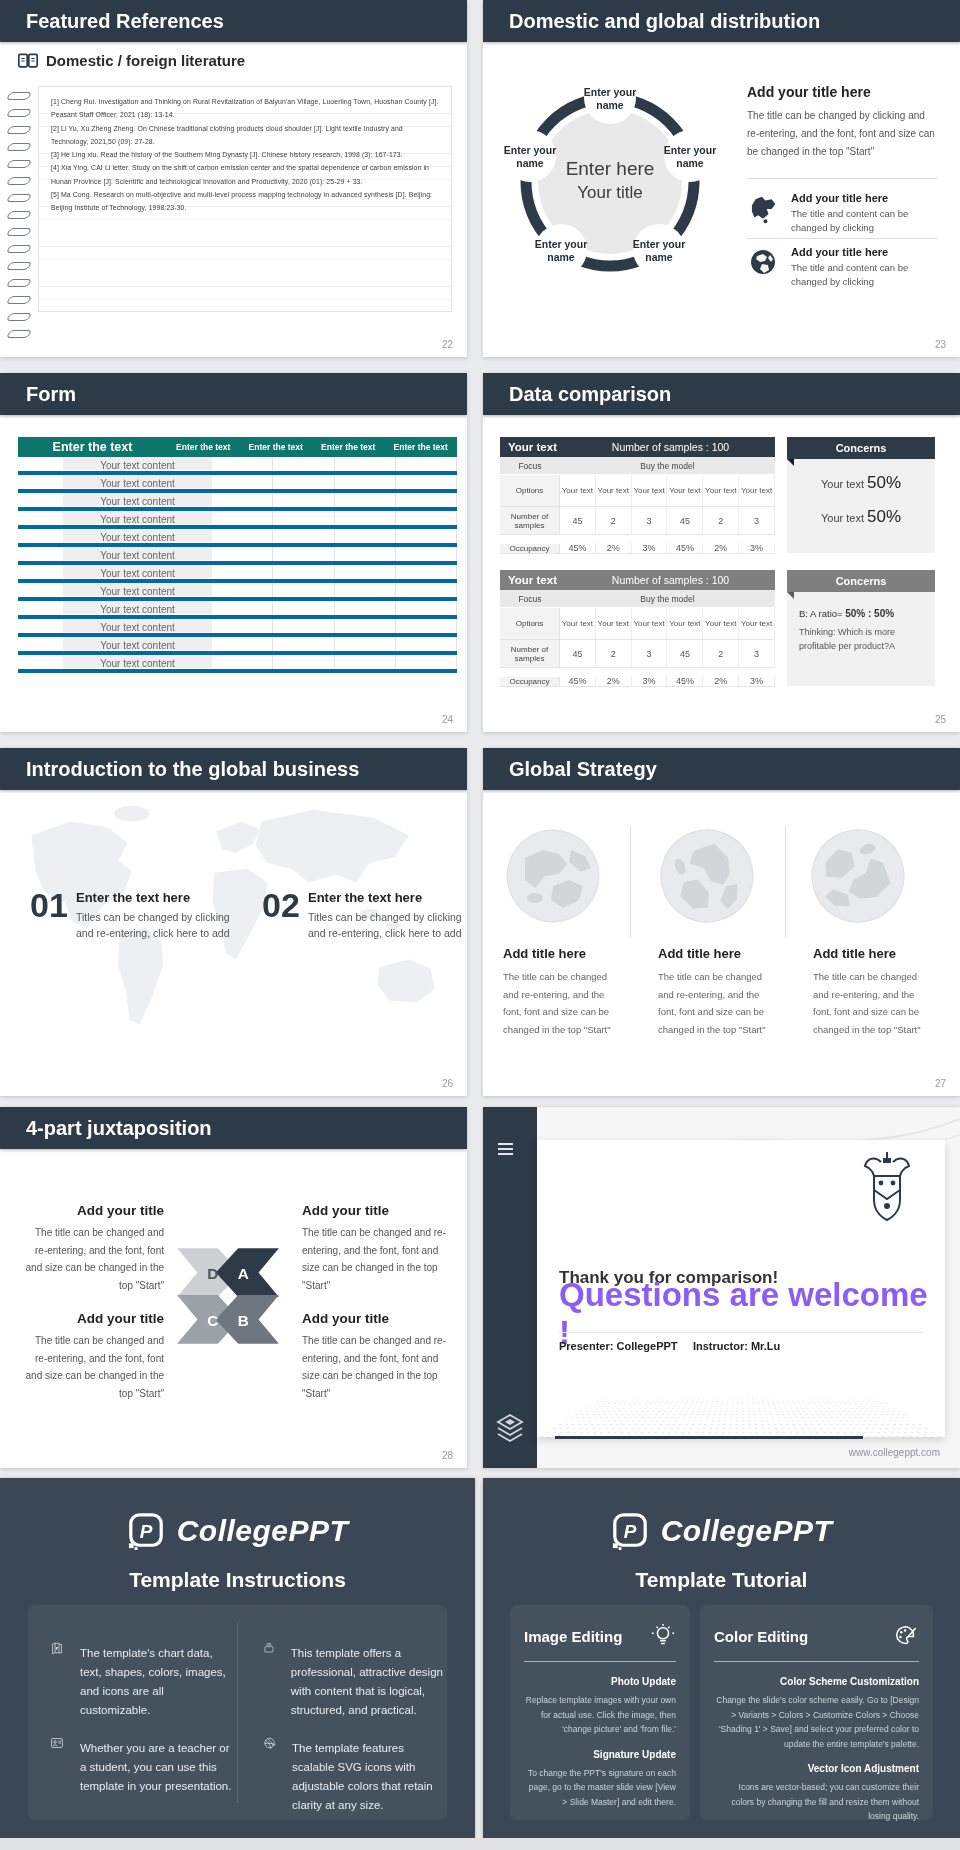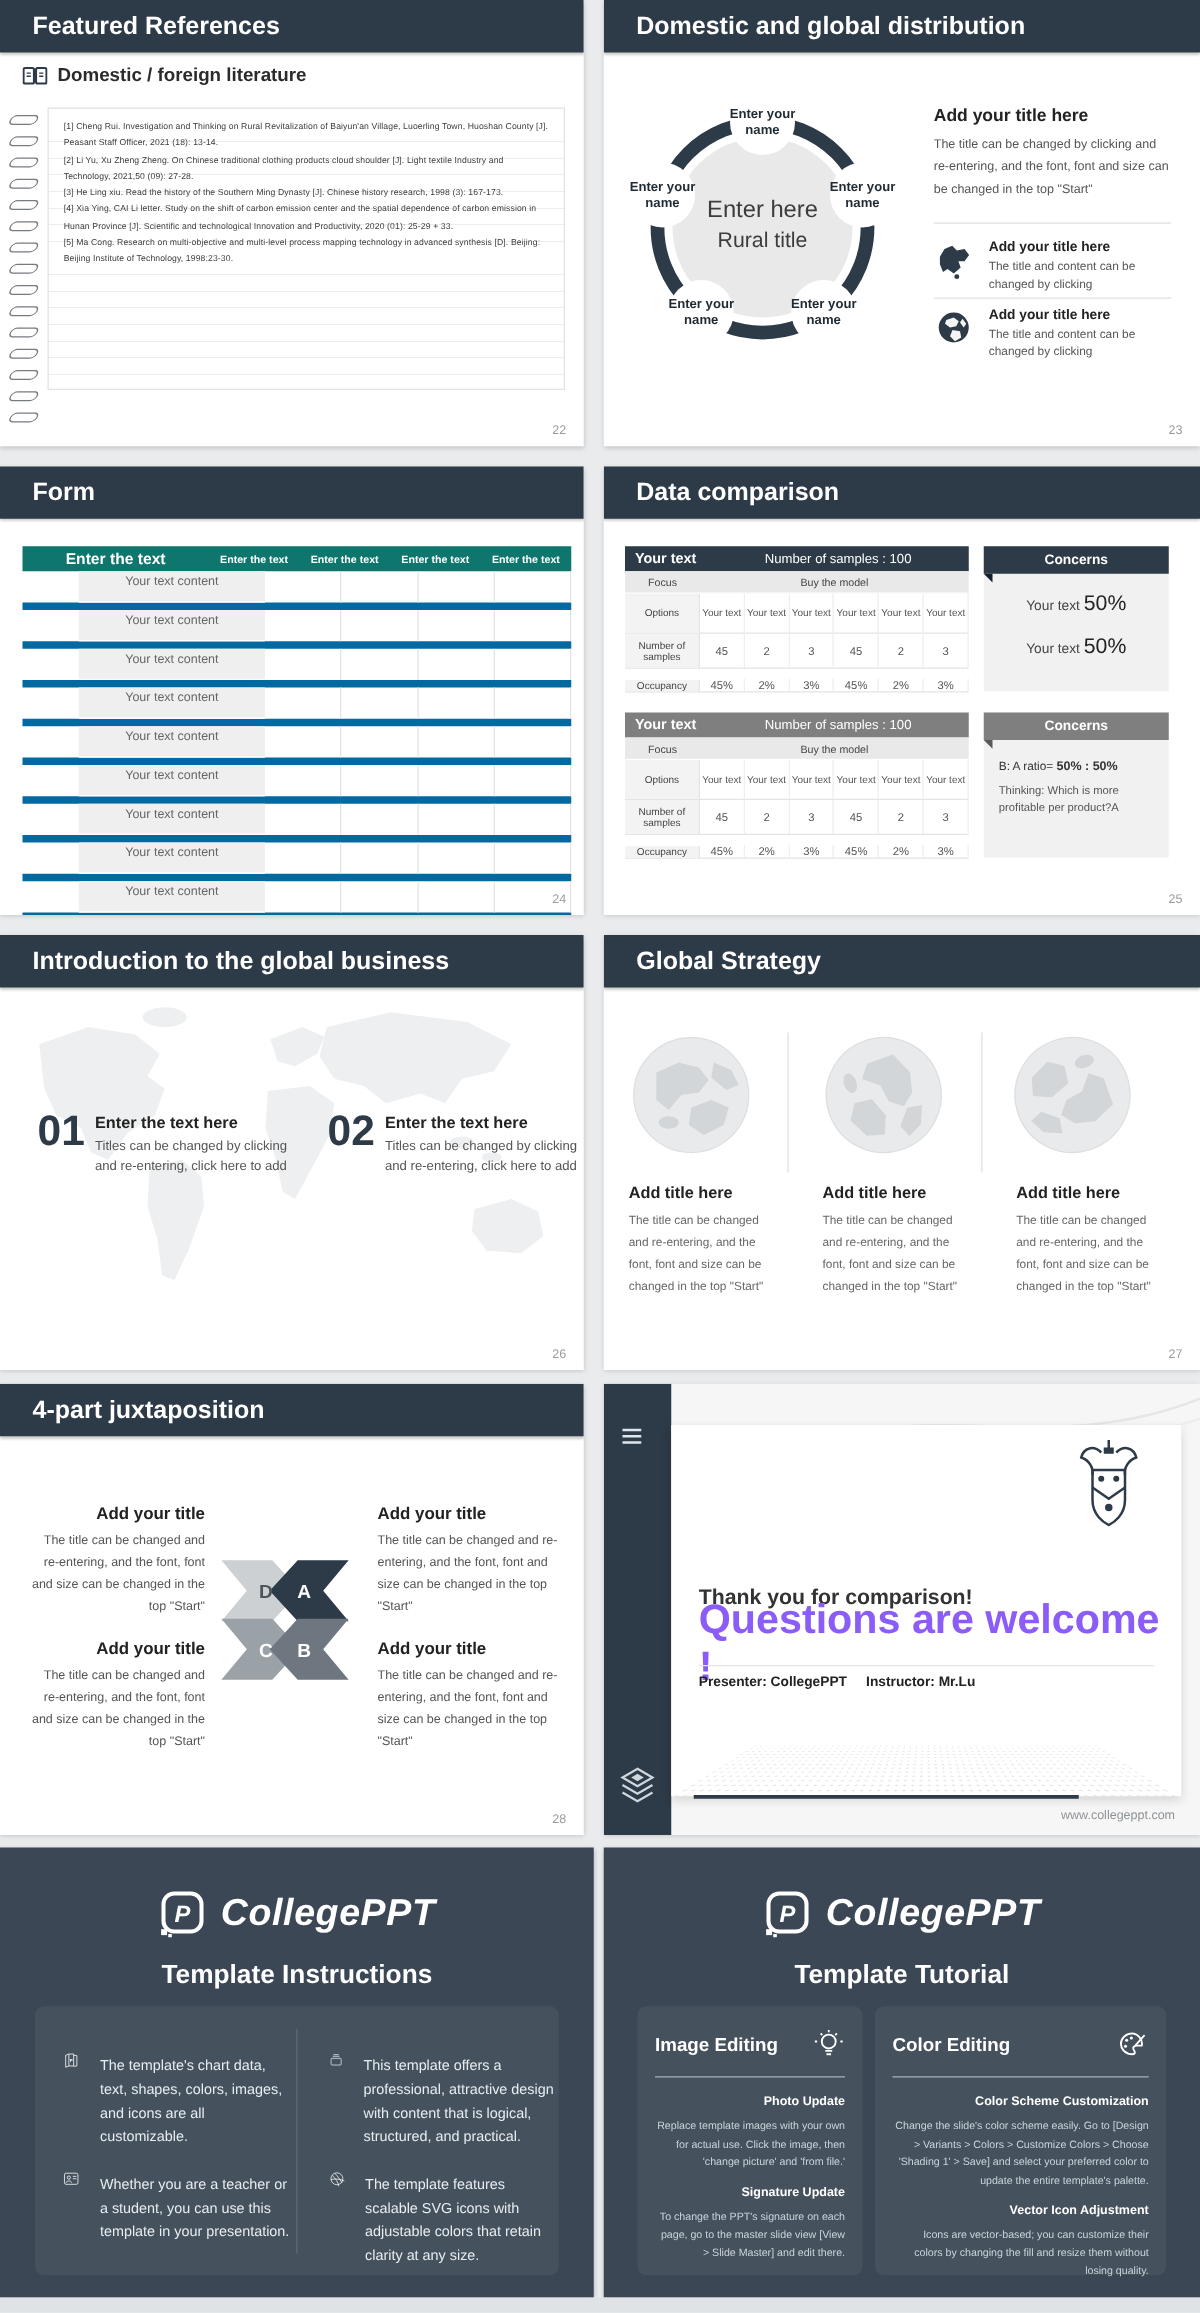--- a/index.html
+++ b/index.html
@@ -31,21 +31,21 @@
   .dist-b{font-size:10px;color:#555;line-height:18px;margin-top:7px;}
   .dist-item-h{font-size:11px;font-weight:bold;color:#222;}
   .dist-item-b{font-size:9.5px;color:#555;line-height:14px;margin-top:3px;}
   .hline{position:absolute;height:1px;background:#e0e0e0;}
 
   
   .ftable{position:absolute;left:18px;top:64px;width:439px;font-size:10px;}
   .fhead{display:flex;background:#0f766e;color:#fff;height:20px;align-items:center;}
   .fhead .c0{width:149px;text-align:center;font-size:12.5px;font-weight:bold;}
   .fhead .c{flex:1;text-align:center;font-size:8.5px;font-weight:bold;}
-  .frow{display:flex;height:31px;box-sizing:border-box;border-bottom:6px solid #0369a1;padding-left:45px;}
+  .frow{display:flex;height:18px;box-sizing:border-box;border-bottom:4px solid #0369a1;padding-left:45px;}
   .frow .c0{width:149px;background:#efefef;border-bottom:1px solid #fff;color:#666;
             text-align:center;line-height:17.7px;font-size:10px;box-sizing:border-box;}
   .frow .c{flex:1;border-right:1px solid #e3e3e3;box-sizing:border-box;}
   .frow .c:first-of-type{border-left:1px solid #e3e3e3;}
 
   
   .dct{position:absolute;left:17px;width:275px;font-size:8px;color:#444;}
   .dct .head{display:flex;height:20px;color:#fff;align-items:center;}
   .dct .head .l{width:66px;padding-left:8px;font-weight:bold;font-size:11.5px;box-sizing:border-box;}
   .dct .head .r{flex:1;text-align:center;font-size:10.5px;}
@@ -190,21 +190,21 @@
       <circle cx="68" cy="188" r="26" fill="#fff"></circle>
       <circle cx="37" cy="94" r="26" fill="#fff"></circle>
     </svg>
     <div class="wheel-label" style="left:127px;top:98px">Enter your name</div>
     <div class="wheel-label" style="left:47px;top:156px">Enter your name</div>
     <div class="wheel-label" style="left:207px;top:156px">Enter your name</div>
     <div class="wheel-label" style="left:78px;top:250px">Enter your name</div>
     <div class="wheel-label" style="left:176px;top:250px">Enter your name</div>
     <div class="wheel-center" style="left:127px;top:180px">
       <div class="wc1">Enter here</div>
-      <div class="wc2">Rural title</div>
+      <div class="wc2">Your title</div>
     </div>
     <div class="abs" style="left:264px;top:84px;width:192px">
       <div class="dist-h">Add your title here</div>
       <div class="dist-b">The title can be changed by clicking and re-entering, and the font, font and size can be changed in the top "Start"</div>
     </div>
     <div class="hline" style="left:264px;top:178px;width:190px"></div>
     <svg class="abs" style="left:264px;top:194px" width="32" height="30" viewBox="0 0 26 24">
       <path d="M4,9 L7,4 L12,2 L15,5 L20,4 L23,8 L20,12 L16,12 L17.5,16 L13,20 L9,17 L6,19 L4,14 Z" fill="#2d3a47"></path>
       <circle cx="15" cy="22" r="1.6" fill="#2d3a47"></circle>
     </svg>

